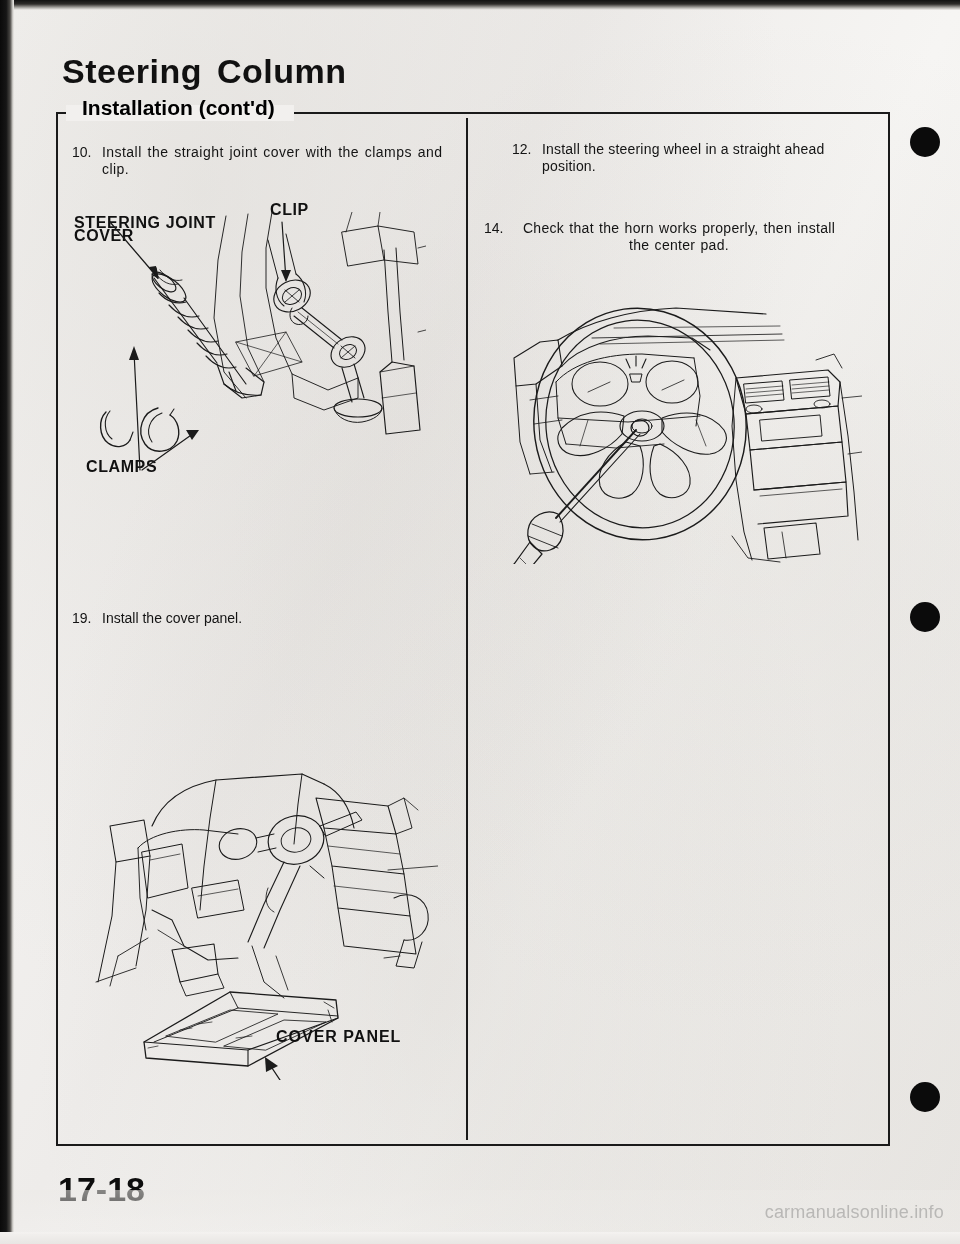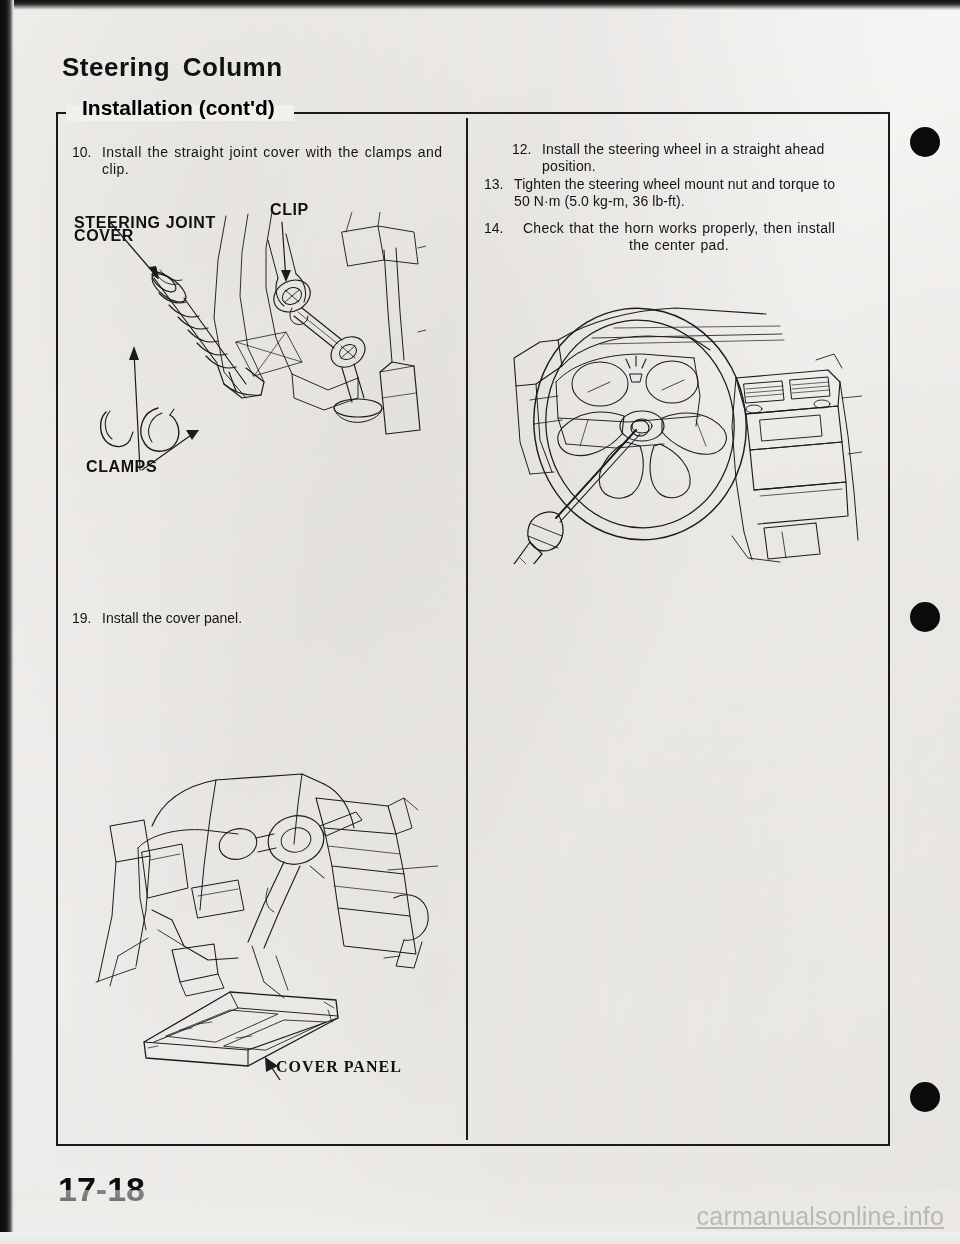--- a/index.html
+++ b/index.html
@@ -44,21 +44,21 @@
       radial-gradient(ellipse at 45% 80%, rgba(198,194,188,0.28) 0%, rgba(255,255,255,0) 55%),
       radial-gradient(ellipse at 88% 88%, rgba(210,206,200,0.22) 0%, rgba(255,255,255,0) 48%),
       linear-gradient(115deg, #f7f6f4 0%, #eeecea 38%, #f6f5f3 62%, #ebe9e6 100%);
     pointer-events: none;
   }
 
   
   .doc-title {
     position: absolute;
     left: 62px; top: 52px;
-    font-size: 26px;
+    font-size: 34px;
     font-weight: bold;
     letter-spacing: 0.5px;
     color: #111;
     word-spacing: 5px;
   }
   .section-title {
     position: absolute;
     left: 76px; top: 96px;
     font-size: 21px;
     font-weight: bold;
@@ -134,45 +134,44 @@
     font-size: 16px;
     font-weight: bold;
     color: #111;
     letter-spacing: 0.6px;
     line-height: 13px;
     white-space: pre-line;
   }
   .lbl-sjc   { left: 74px;  top: 216px; }
   .lbl-clip  { left: 270px; top: 203px; }
   .lbl-clamps{ left: 86px;  top: 460px; }
-  .lbl-cover { left: 276px; top: 1060px; letter-spacing: 1px; font-family: Liberation Serif, serif; }
+  .lbl-cover { left: 276px; top: 1030px; letter-spacing: 1px; }
 
   
   .fig { position: absolute; }
   .fig svg { display: block; }
   .fig-joint  { left: 96px;  top: 212px; }
   .fig-wheel  { left: 496px; top: 296px; }
   .fig-panel  { left: 88px;  top: 770px; }
 
   
   .page-number {
     position: absolute;
     left: 58px; top: 1170px;
     font-size: 34px;
     font-weight: bold;
     color: #0d0d0d;
     letter-spacing: 0px;
   }
   .watermark {
     position: absolute;
     right: 16px; top: 1202px;
-    font-size: 25px;
+    font-size: 18px;
     color: #b9b8b6;
     letter-spacing: 0.2px;
-    text-decoration: underline;
   }
   .wm-band {
     position: absolute;
     left: 14px; top: 1190px;
     width: 946px; height: 44px;
     background: linear-gradient(to bottom, rgba(236,234,231,0.55), rgba(246,245,243,0.2));
     pointer-events: none;
   }
 </style>
 </head>
@@ -375,24 +374,20 @@
       <polygon points="177,287 178,302 190,296" fill="#1b1b1b" stroke="none"></polygon>
     </svg>
   </div>
 
   <div class="callout lbl-cover">COVER PANEL</div>
 
   <div class="step s12">
     <span class="num">12.</span>
     <span class="body">Install the steering wheel in a straight ahead position.</span>
   </div>
-  <div class="step s13">
-    <span class="num">13.</span>
-    <span class="body">Tighten the steering wheel mount nut and torque to 50 N·m (5.0 kg-m, 36 lb-ft).</span>
-  </div>
   <div class="step s14">
     <span class="num">14.</span>
     <span class="body">Check that the horn works properly, then install the center pad.</span>
   </div>
 
   <div class="fig fig-wheel">
     <svg width="366" height="268" viewBox="0 0 366 268" fill="none" stroke="#1b1b1b" stroke-width="1.1" stroke-linecap="round" stroke-linejoin="round">
 
       <path d="M18 62 L44 46 L62 44 L66 70 L40 88 L20 90 Z" stroke-width="1.1"></path>
       <path d="M20 90 L24 146 L34 178" stroke-width="1"></path>

